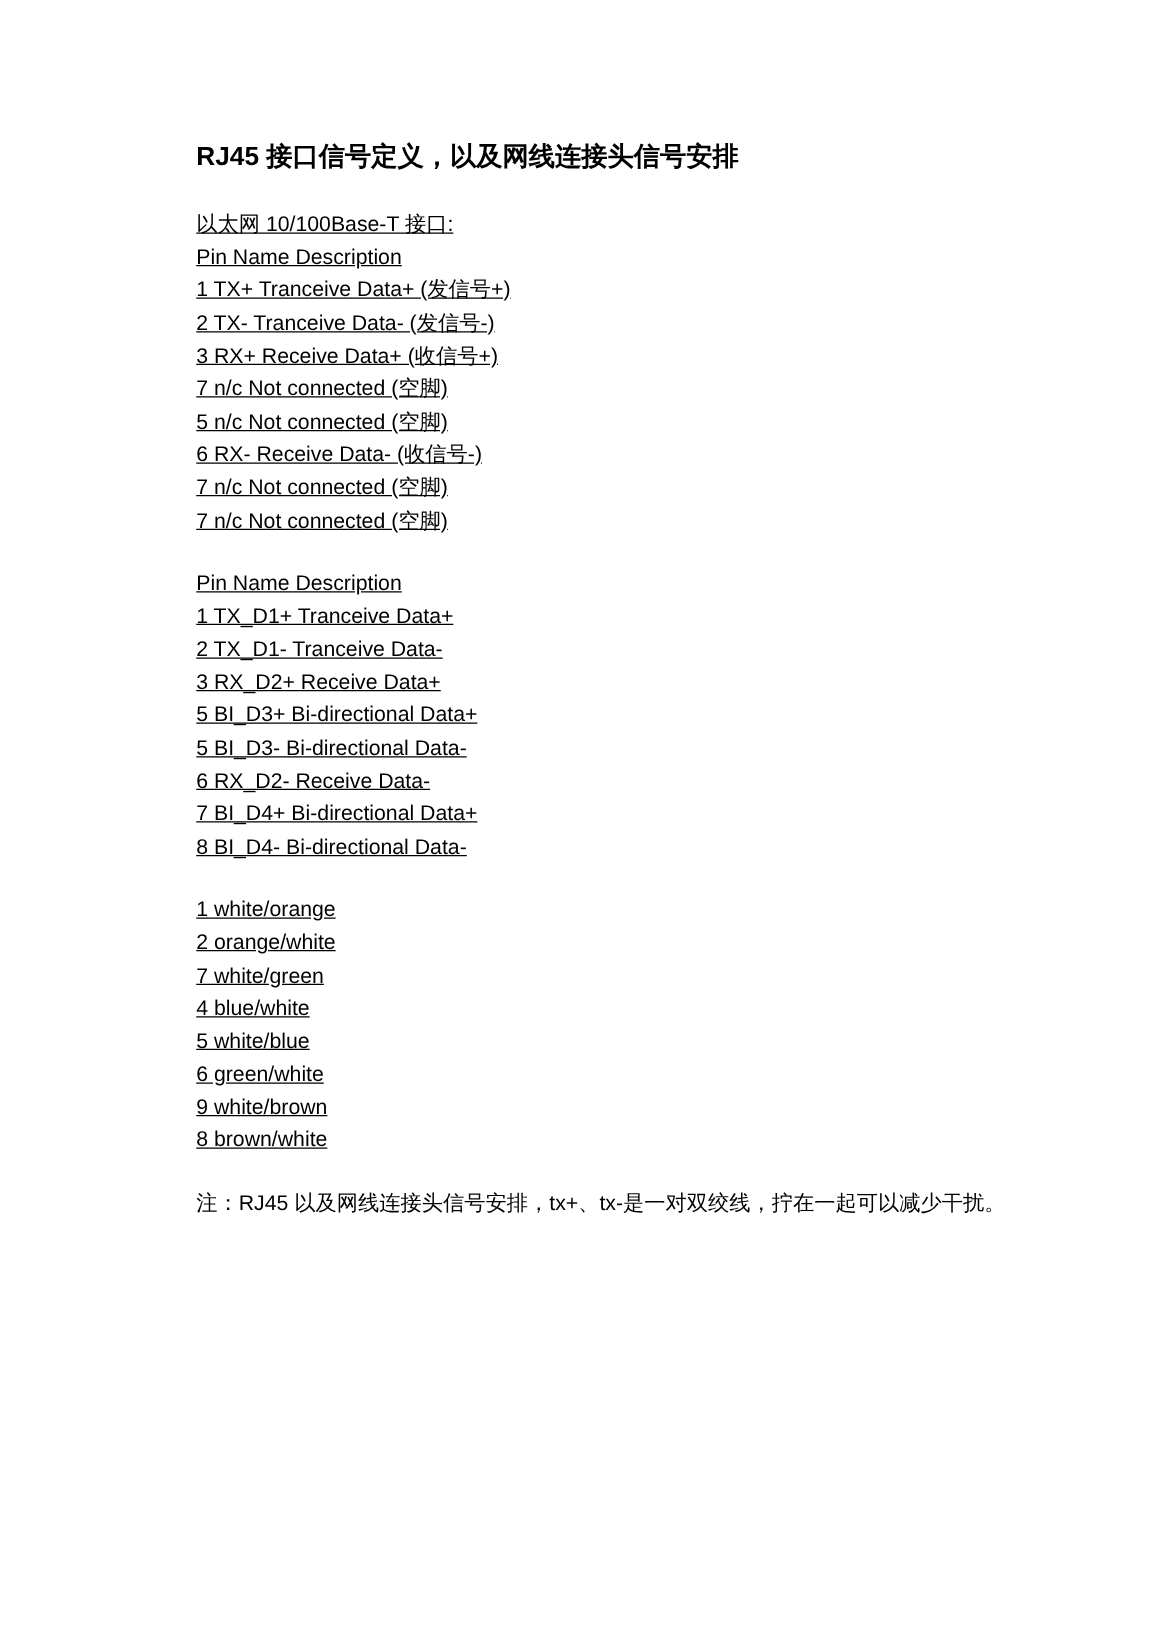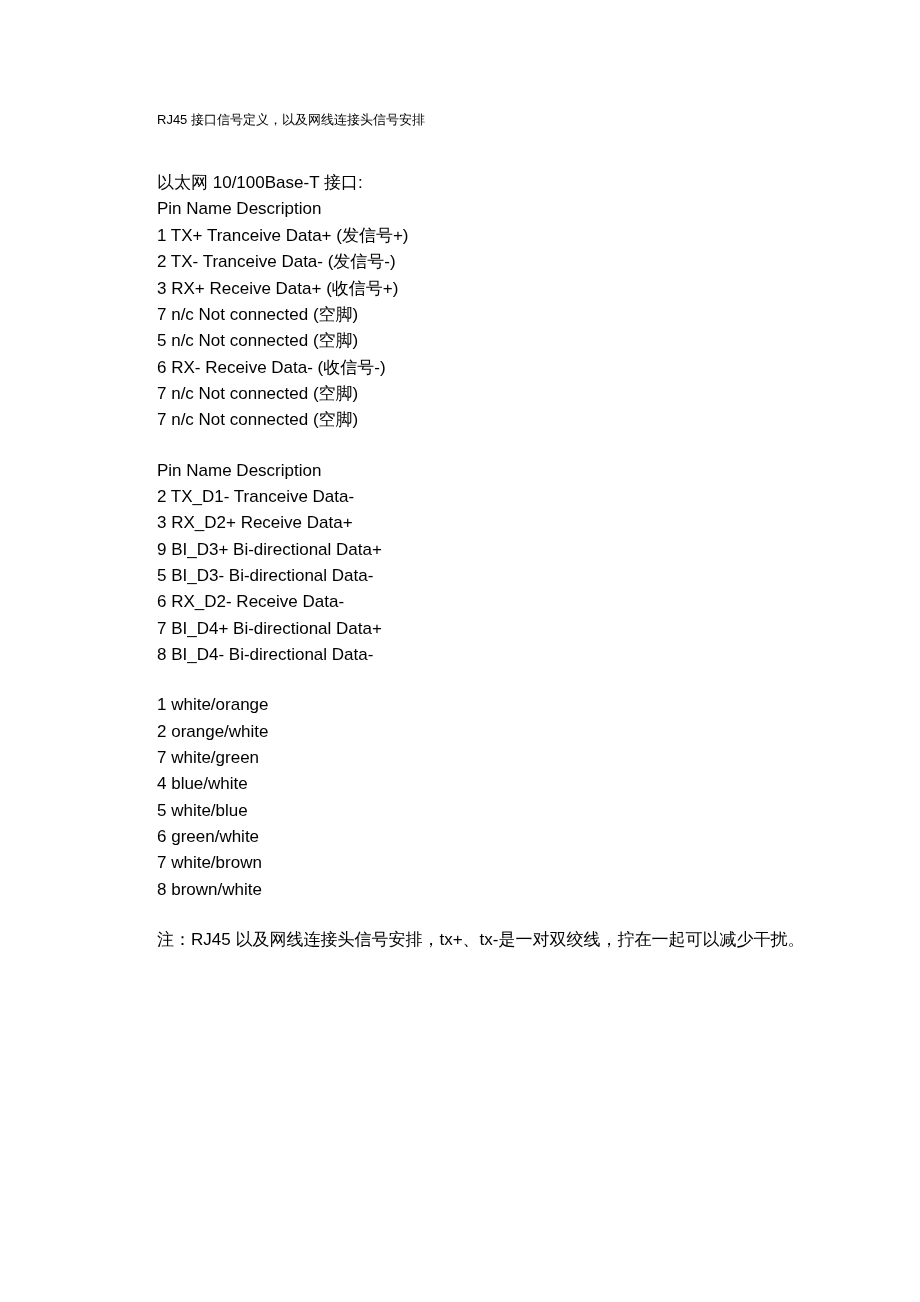--- a/index.html
+++ b/index.html
@@ -11,29 +11,30 @@
       width: 920px;
       height: 1302px;
       background: #ffffff;
       font-family: "Microsoft YaHei", "SimSun", Arial, sans-serif;
       font-size: 17px;
       color: #000000;
       padding: 110px 0 0 157px;
       line-height: 1.55;
     }
     .title {
-      font-weight: normal;
-      font-size: 13px;
-      margin-bottom: 40px;
+      font-weight: bold;
+      font-size: 21px;
+      margin-bottom: 24px;
     }
     .section-header {
       margin-top: 0;
     }
     .block {
       margin-bottom: 24px;
+      text-decoration: underline;
     }
     .line {
       white-space: pre;
     }
   </style>
 </head>
 <body>
 
 <div class="title">RJ45 接口信号定义，以及网线连接头信号安排</div>
 
@@ -45,33 +46,34 @@
   <div class="line">3 RX+ Receive Data+ (收信号+)</div>
   <div class="line">7 n/c Not connected (空脚)</div>
   <div class="line">5 n/c Not connected (空脚)</div>
   <div class="line">6 RX- Receive Data- (收信号-)</div>
   <div class="line">7 n/c Not connected (空脚)</div>
   <div class="line">7 n/c Not connected (空脚)</div>
 </div>
 
 <div class="block">
   <div class="line">Pin Name Description</div>
+  <div class="line">1 TX_D1+ Tranceive Data+</div>
   <div class="line">2 TX_D1- Tranceive Data-</div>
   <div class="line">3 RX_D2+ Receive Data+</div>
-  <div class="line">9 BI_D3+ Bi-directional Data+</div>
+  <div class="line">5 BI_D3+ Bi-directional Data+</div>
   <div class="line">5 BI_D3- Bi-directional Data-</div>
   <div class="line">6 RX_D2- Receive Data-</div>
   <div class="line">7 BI_D4+ Bi-directional Data+</div>
   <div class="line">8 BI_D4- Bi-directional Data-</div>
 </div>
 
 <div class="block">
   <div class="line">1 white/orange</div>
   <div class="line">2 orange/white</div>
   <div class="line">7 white/green</div>
   <div class="line">4 blue/white</div>
   <div class="line">5 white/blue</div>
   <div class="line">6 green/white</div>
-  <div class="line">7 white/brown</div>
+  <div class="line">9 white/brown</div>
   <div class="line">8 brown/white</div>
 </div>
 
 <div class="line">注：RJ45 以及网线连接头信号安排，tx+、tx-是一对双绞线，拧在一起可以减少干扰。</div>
 
 </body></html>

